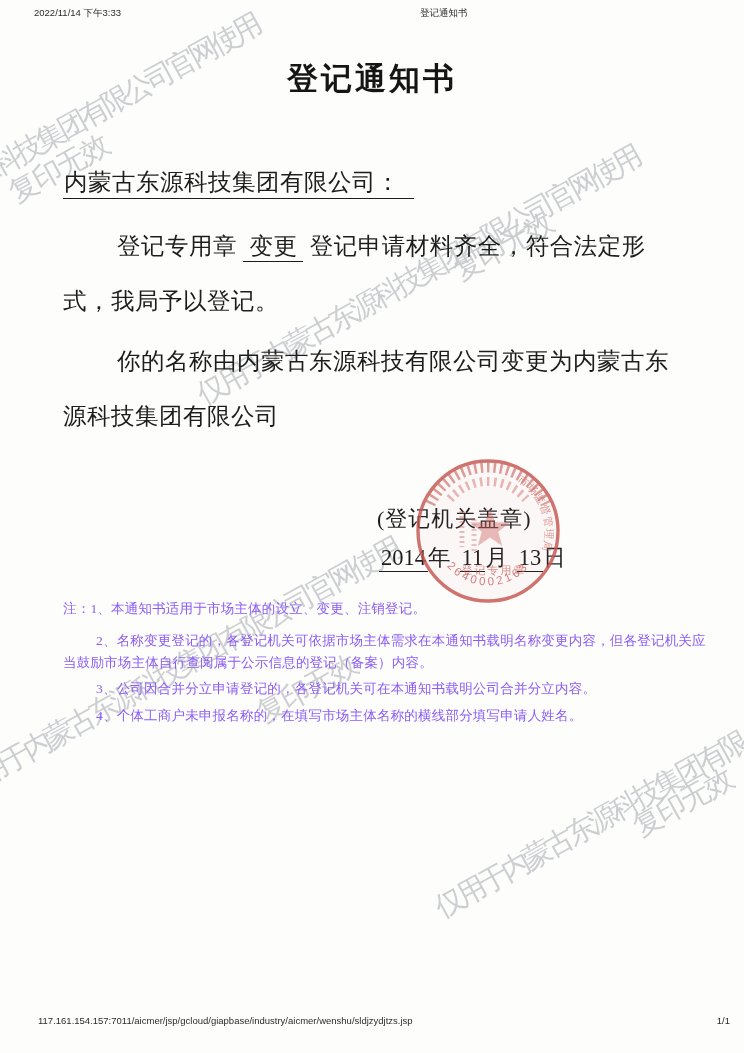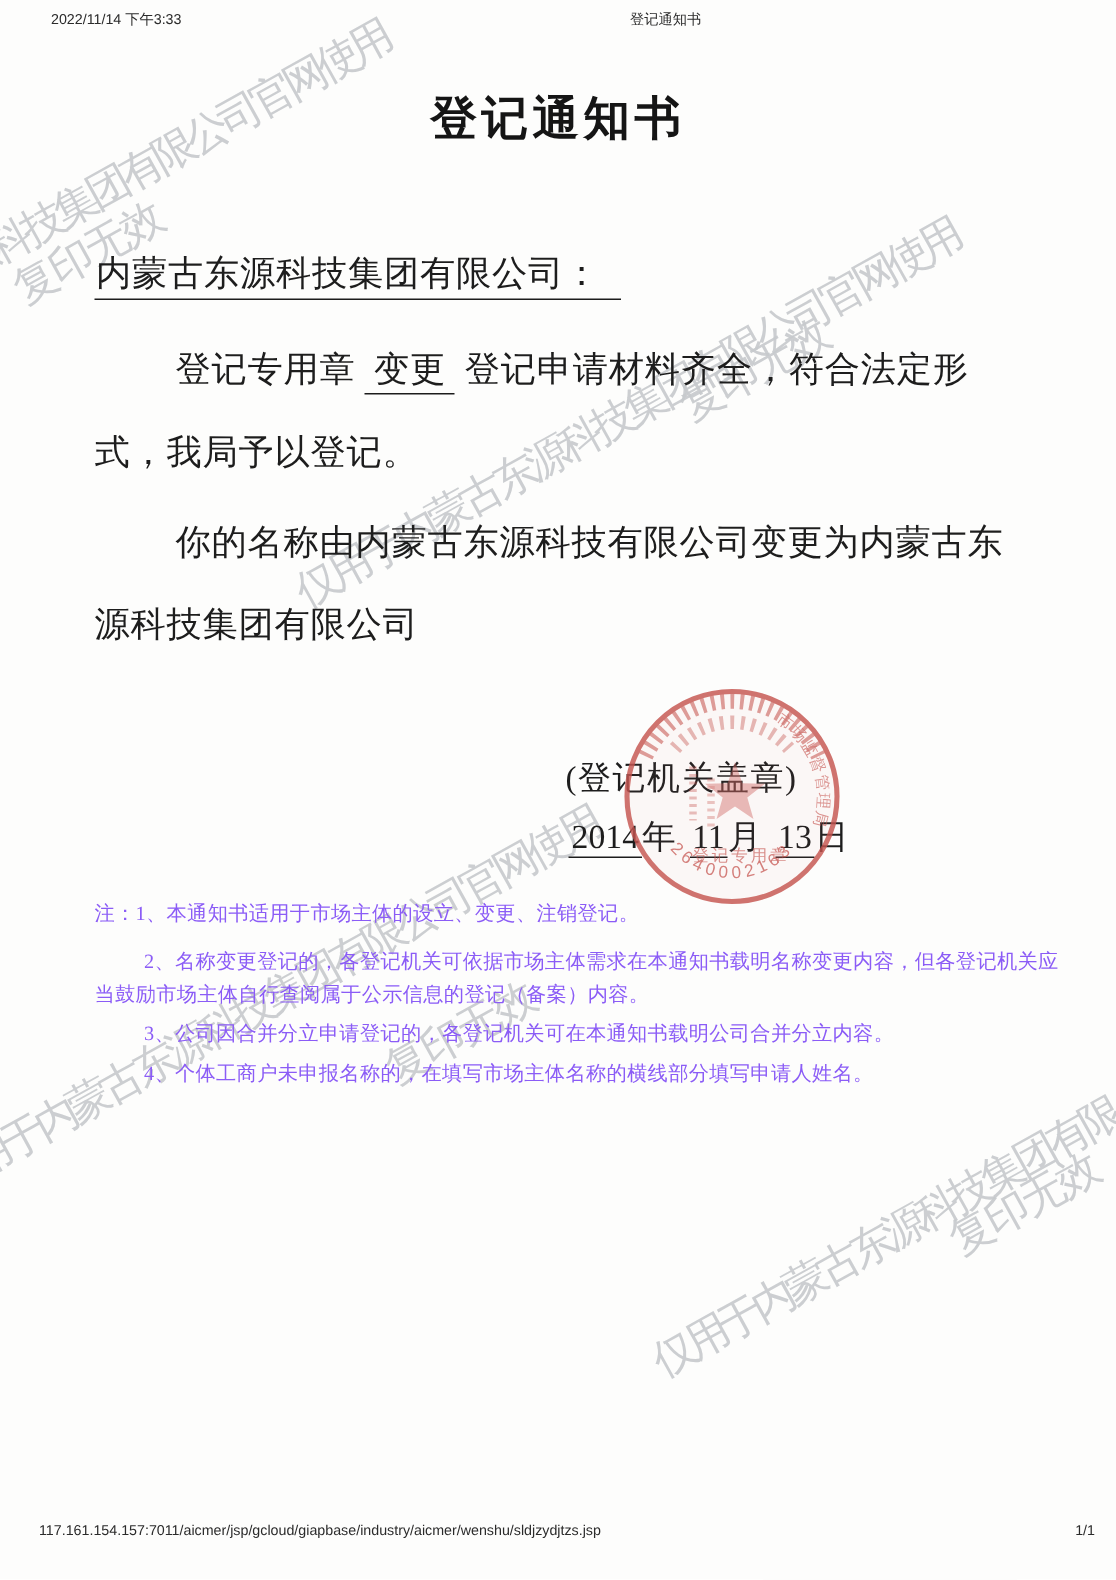--- a/index.html
+++ b/index.html
@@ -65,21 +65,21 @@
     <div class="abs" style="left:379px;top:542px;font-size:22.5px;">
       <span class="datepart">2014</span><span class="unit-sp">年</span><span class="datepart">11</span><span class="unit-sp">月</span><span class="datepart">13</span><span>日</span>
     </div>
 
     <div class="abs note" style="left:63px;top:600px;">注：1、本通知书适用于市场主体的设立、变更、注销登记。</div>
     <div class="abs note" style="left:96px;top:632px;">2、名称变更登记的，各登记机关可依据市场主体需求在本通知书载明名称变更内容，但各登记机关应</div>
     <div class="abs note" style="left:63px;top:654px;text-align:right;">当鼓励市场主体自行查阅属于公示信息的登记（备案）内容。</div>
     <div class="abs note" style="left:96px;top:680px;">3、公司因合并分立申请登记的，各登记机关可在本通知书载明公司合并分立内容。</div>
     <div class="abs note" style="left:96px;top:707px;">4、个体工商户未申报名称的，在填写市场主体名称的横线部分填写申请人姓名。</div>
 
-    <div class="abs sysfont" style="left:12px;top:1015px;font-size:9.5px;">117.161.154.157:7011/aicmer/jsp/gcloud/giapbase/industry/aicmer/wenshu/sldjzydjtzs.jsp</div>
+    <div class="abs sysfont" style="left:24px;top:1015px;font-size:9.5px;">117.161.154.157:7011/aicmer/jsp/gcloud/giapbase/industry/aicmer/wenshu/sldjzydjtzs.jsp</div>
     <div class="abs sysfont" style="right:14px;top:1015px;font-size:9.5px;">1/1</div>
   </div>
 
   <svg class="stamp" style="left:410px;top:453px;opacity:.82;" width="160" height="160" viewBox="0 0 160 160">
     <circle cx="78" cy="78" r="70" fill="rgba(225,140,140,0.06)" stroke="#c65550" stroke-width="3.4"></circle>
     <path d="M20,51 A64,64 0 0 1 136,51" fill="none" stroke="#c65550" stroke-width="11" stroke-dasharray="2.5 4" opacity=".7"></path>
     <path d="M40,46 A50,50 0 0 1 116,46" fill="none" stroke="#c65550" stroke-width="9" stroke-dasharray="2.5 4.5" opacity=".5"></path>
     <line x1="52" y1="58" x2="52" y2="94" stroke="#c65550" stroke-width="5" stroke-dasharray="2 3" opacity=".45"></line>
     <line x1="64" y1="66" x2="64" y2="98" stroke="#c65550" stroke-width="5" stroke-dasharray="2 3" opacity=".4"></line>
     <polygon transform="translate(80,76)" fill="#cf6a66" opacity=".55" points="0,-21 4.9,-6.8 20,-6.5 8.2,2.7 12.3,17 0,8.6 -12.3,17 -8.2,2.7 -20,-6.5 -4.9,-6.8"></polygon>

